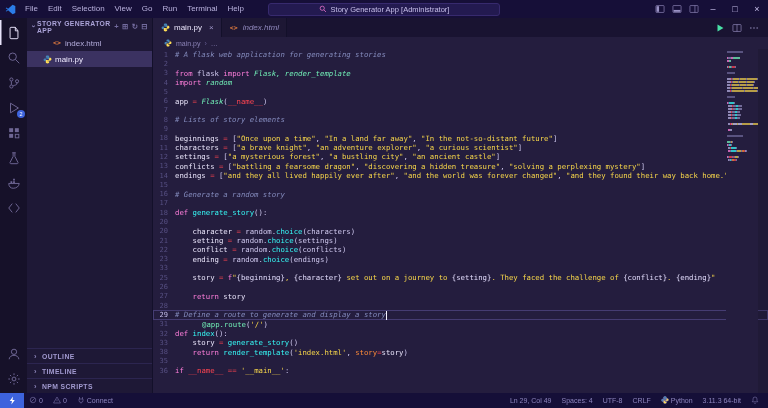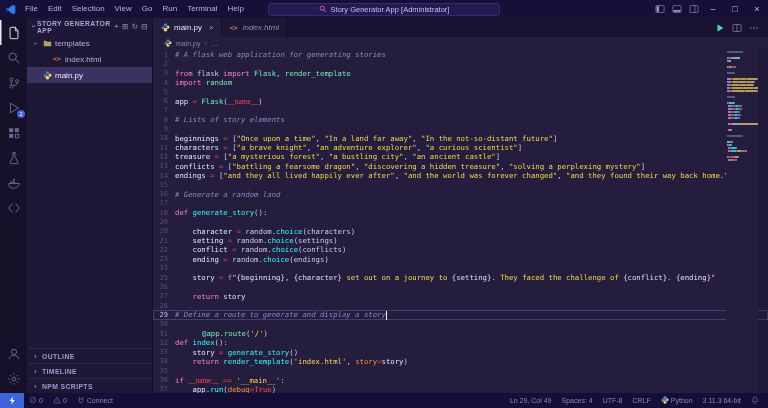--- a/index.html
+++ b/index.html
@@ -65,26 +65,26 @@
   .code-line .ln { flex: none; width: 22px; text-align: right; padding-right: 7px; color: #564f82; font-size: 7px; font-family: "DejaVu Sans Mono", monospace; }
   .code-line .lx { white-space: pre; font-family: "DejaVu Sans Mono", monospace; font-size: 7.3px; }
   .code-line.current { box-shadow: inset 0 0 0 1px #453c72; }
   .code-line.current .ln { color: #c6bfec; }
   .cursor { display: inline-block; width: 1px; height: 8.5px; background: #f6f3ff; vertical-align: middle; }
 
   .tk-cmt { color: #848bbd; font-style: italic; }
   .tk-kw { color: #ff7edb; }
   .tk-str { color: #f8d74a; }
   .tk-fn { color: #36f9f6; }
-  .tk-cls { color: #72f1b8; }
+  .tk-cls { color: #72f1b8; font-style: italic; }
   .tk-var { color: #e9e4fa; }
   .tk-op { color: #fe4450; }
   .tk-plain { color: #cfc8ee; }
   .tk-interp { color: #e0dafa; }
-  .tk-special { color: #fe4450; font-family: Liberation Serif, serif; }
+  .tk-special { color: #fe4450; }
   .tk-param { color: #ff8b39; }
   .tk-const { color: #fe4450; }
   .tk-dec { color: #72f1b8; margin-left: 27px; }
 
   .minimap { position: absolute; top: 2px; right: 10px; width: 32px; bottom: 0; background: #241d3e; padding-left: 1px; }
   .mm-line { height: 2px; margin-bottom: 1px; display: flex; overflow: hidden; opacity: .75; }
   .mm-line span { height: 100%; flex: none; }
   .scrollbar { position: absolute; top: 0; right: 0; width: 10px; bottom: 0; background: rgba(0,0,0,0.10); }
 
   
@@ -224,29 +224,20 @@
         <span class="chev down">›</span>
         <span>STORY GENERATOR APP</span>
         <span class="sh-actions">
           <span>+</span>
           <span>⊞</span>
           <span>↻</span>
           <span>⊟</span>
         </span>
       </div>
       <div class="tree">
-          <div class="tree-row">
-            <span class="chev down">›</span>
-            <span class="file-icon">
-              <svg viewBox="0 0 16 16">
-                <path d="M1.5 3h4l1.5 2h7.5v8h-13z" fill="#b7a15c"></path>
-              </svg>
-            </span>
-            <span class="tree-label">templates</span>
-          </div>
           <div class="tree-row indent1">
             <span class="chev"></span>
             <span class="file-icon">
               <span class="html-glyph">&lt;&gt;</span>
             </span>
             <span class="tree-label">index.html</span>
           </div>
           <div class="tree-row selected">
             <span class="chev"></span>
             <span class="file-icon">
@@ -365,37 +356,37 @@
             <div class="code-line">
               <span class="ln">18</span>
               <span class="lx"><span class="tk-var">beginnings </span><span class="tk-op">= </span><span class="tk-plain">[</span><span class="tk-str">"Once upon a time"</span><span class="tk-plain">, </span><span class="tk-str">"In a land far away"</span><span class="tk-plain">, </span><span class="tk-str">"In the not-so-distant future"</span><span class="tk-plain">]</span></span>
             </div>
             <div class="code-line">
               <span class="ln">11</span>
               <span class="lx"><span class="tk-var">characters </span><span class="tk-op">= </span><span class="tk-plain">[</span><span class="tk-str">"a brave knight"</span><span class="tk-plain">, </span><span class="tk-str">"an adventure explorer"</span><span class="tk-plain">, </span><span class="tk-str">"a curious scientist"</span><span class="tk-plain">]</span></span>
             </div>
             <div class="code-line">
               <span class="ln">12</span>
-              <span class="lx"><span class="tk-var">treasure </span><span class="tk-op">= </span><span class="tk-plain">[</span><span class="tk-str">"a mysterious forest"</span><span class="tk-plain">, </span><span class="tk-str">"a bustling city"</span><span class="tk-plain">, </span><span class="tk-str">"an ancient castle"</span><span class="tk-plain">]</span></span>
+              <span class="lx"><span class="tk-var">settings </span><span class="tk-op">= </span><span class="tk-plain">[</span><span class="tk-str">"a mysterious forest"</span><span class="tk-plain">, </span><span class="tk-str">"a bustling city"</span><span class="tk-plain">, </span><span class="tk-str">"an ancient castle"</span><span class="tk-plain">]</span></span>
             </div>
             <div class="code-line">
               <span class="ln">13</span>
               <span class="lx"><span class="tk-var">conflicts </span><span class="tk-op">= </span><span class="tk-plain">[</span><span class="tk-str">"battling a fearsome dragon"</span><span class="tk-plain">, </span><span class="tk-str">"discovering a hidden treasure"</span><span class="tk-plain">, </span><span class="tk-str">"solving a perplexing mystery"</span><span class="tk-plain">]</span></span>
             </div>
             <div class="code-line">
               <span class="ln">14</span>
               <span class="lx"><span class="tk-var">endings </span><span class="tk-op">= </span><span class="tk-plain">[</span><span class="tk-str">"and they all lived happily ever after"</span><span class="tk-plain">, </span><span class="tk-str">"and the world was forever changed"</span><span class="tk-plain">, </span><span class="tk-str">"and they found their way back home."</span><span class="tk-plain">]</span></span>
             </div>
             <div class="code-line">
               <span class="ln">15</span>
               <span class="lx"></span>
             </div>
             <div class="code-line">
               <span class="ln">16</span>
-              <span class="lx"><span class="tk-cmt"># Generate a random land</span></span>
+              <span class="lx"><span class="tk-cmt"># Generate a random story</span></span>
             </div>
             <div class="code-line">
               <span class="ln">17</span>
               <span class="lx"></span>
             </div>
             <div class="code-line">
               <span class="ln">18</span>
               <span class="lx"><span class="tk-kw">def</span><span class="tk-plain"> </span><span class="tk-fn">generate_story</span><span class="tk-plain">():</span></span>
             </div>
             <div class="code-line">
@@ -435,24 +426,20 @@
             </div>
             <div class="code-line">
               <span class="ln">28</span>
               <span class="lx"></span>
             </div>
             <div class="code-line current">
               <span class="ln">29</span>
               <span class="lx"><span class="tk-cmt"># Define a route to generate and display a story</span><span class="cursor"></span></span>
             </div>
             <div class="code-line">
-              <span class="ln">30</span>
-              <span class="lx"></span>
-            </div>
-            <div class="code-line">
               <span class="ln">31</span>
               <span class="lx"><span class="tk-dec">@app.route</span><span class="tk-plain">(</span><span class="tk-str">'/'</span><span class="tk-plain">)</span></span>
             </div>
             <div class="code-line">
               <span class="ln">32</span>
               <span class="lx"><span class="tk-kw">def</span><span class="tk-plain"> </span><span class="tk-fn">index</span><span class="tk-plain">():</span></span>
             </div>
             <div class="code-line">
               <span class="ln">33</span>
               <span class="lx"><span class="tk-var">    story </span><span class="tk-op">= </span><span class="tk-fn">generate_story</span><span class="tk-plain">()</span></span>
@@ -461,24 +448,20 @@
               <span class="ln">38</span>
               <span class="lx"><span class="tk-plain">    </span><span class="tk-kw">return</span><span class="tk-plain"> </span><span class="tk-fn">render_template</span><span class="tk-plain">(</span><span class="tk-str">'index.html'</span><span class="tk-plain">, </span><span class="tk-param">story</span><span class="tk-op">=</span><span class="tk-var">story</span><span class="tk-plain">)</span></span>
             </div>
             <div class="code-line">
               <span class="ln">35</span>
               <span class="lx"></span>
             </div>
             <div class="code-line">
               <span class="ln">36</span>
               <span class="lx"><span class="tk-kw">if</span><span class="tk-plain"> </span><span class="tk-special">__name__</span><span class="tk-plain"> </span><span class="tk-op">==</span><span class="tk-plain"> </span><span class="tk-str">'__main__'</span><span class="tk-plain">:</span></span>
-            </div>
-            <div class="code-line">
-              <span class="ln">37</span>
-              <span class="lx"><span class="tk-var">    app</span><span class="tk-plain">.</span><span class="tk-fn">run</span><span class="tk-plain">(</span><span class="tk-param">debug</span><span class="tk-op">=</span><span class="tk-const">True</span><span class="tk-plain">)</span></span>
             </div>
           </div>
         <div class="minimap">
             <div class="mm-line">
               <span style="width: 15.84px; background: rgb(107, 101, 150);"></span>
             </div>
             <div class="mm-line"></div>
             <div class="mm-line">
               <span style="width: 1.32px; background: rgb(255, 126, 219);"></span>
               <span style="width: 2.31px; background: rgb(141, 134, 184);"></span>

